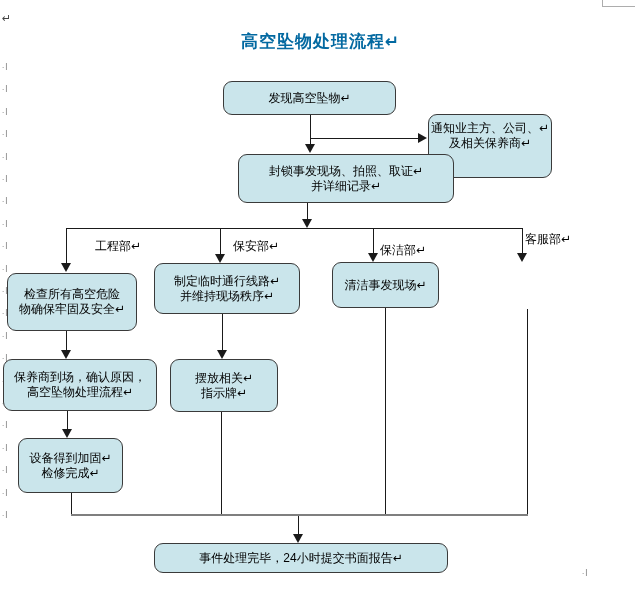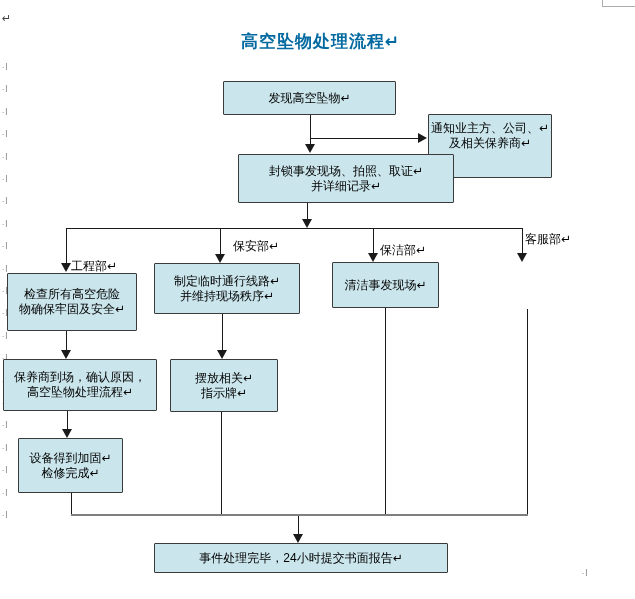--- a/index.html
+++ b/index.html
@@ -8,21 +8,21 @@
     font-family:"Liberation Sans","DejaVu Sans",sans-serif;color:#111;
   }
   .doc-title{
     position:absolute;left:241px;top:30px;font-size:17px;font-weight:bold;
     letter-spacing:1px;color:#0369a1;white-space:nowrap;
   }
   .node{
     position:absolute;box-sizing:border-box;
     background:var(--node-fill,#cae5eb);
     border:1.5px solid var(--node-border,#3a3a3a);
-    border-radius:1px;
+    border-radius:9px;
     display:flex;align-items:center;justify-content:center;
     text-align:center;font-size:12px;line-height:15px;color:#000;
     white-space:pre-line;
   }
   .node.top-bias{align-items:flex-start;padding-top:6px;}
   .dept-label{
     position:absolute;font-size:12px;color:#000;white-space:nowrap;
   }
   .vline{position:absolute;width:1px;background:var(--connector,#1a1a1a);}
   .hline{position:absolute;height:1px;background:var(--connector,#1a1a1a);}
@@ -149,18 +149,18 @@
 高空坠物处理流程↵</div>
 
   <div class="node" style="left:170px;top:359px;width:108px;height:53px;">摆放相关↵
 指示牌↵</div>
 
   <div class="node" style="left:18px;top:438px;width:105px;height:55px;">设备得到加固↵
 检修完成↵</div>
 
   <div class="node" style="left:154px;top:543px;width:294px;height:30px;">事件处理完毕，24小时提交书面报告↵</div>
 
-  <div class="dept-label" style="left:71px;top:238px;margin-top:20px;">工程部↵</div>
+  <div class="dept-label" style="left:95px;top:238px;">工程部↵</div>
   <div class="dept-label" style="left:233px;top:238px;">保安部↵</div>
   <div class="dept-label" style="left:380px;top:242px;">保洁部↵</div>
   <div class="dept-label" style="left:525px;top:231px;">客服部↵</div>
 
 </div>
 
 </body></html>

